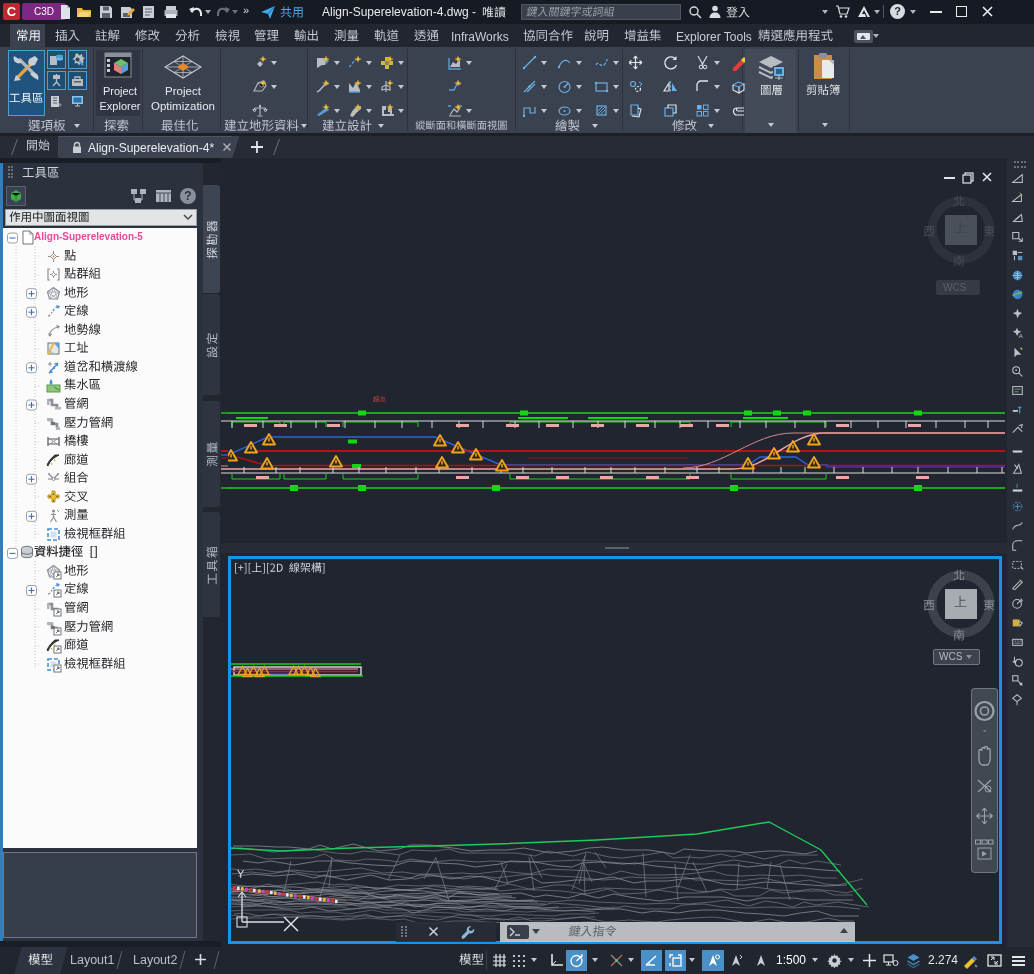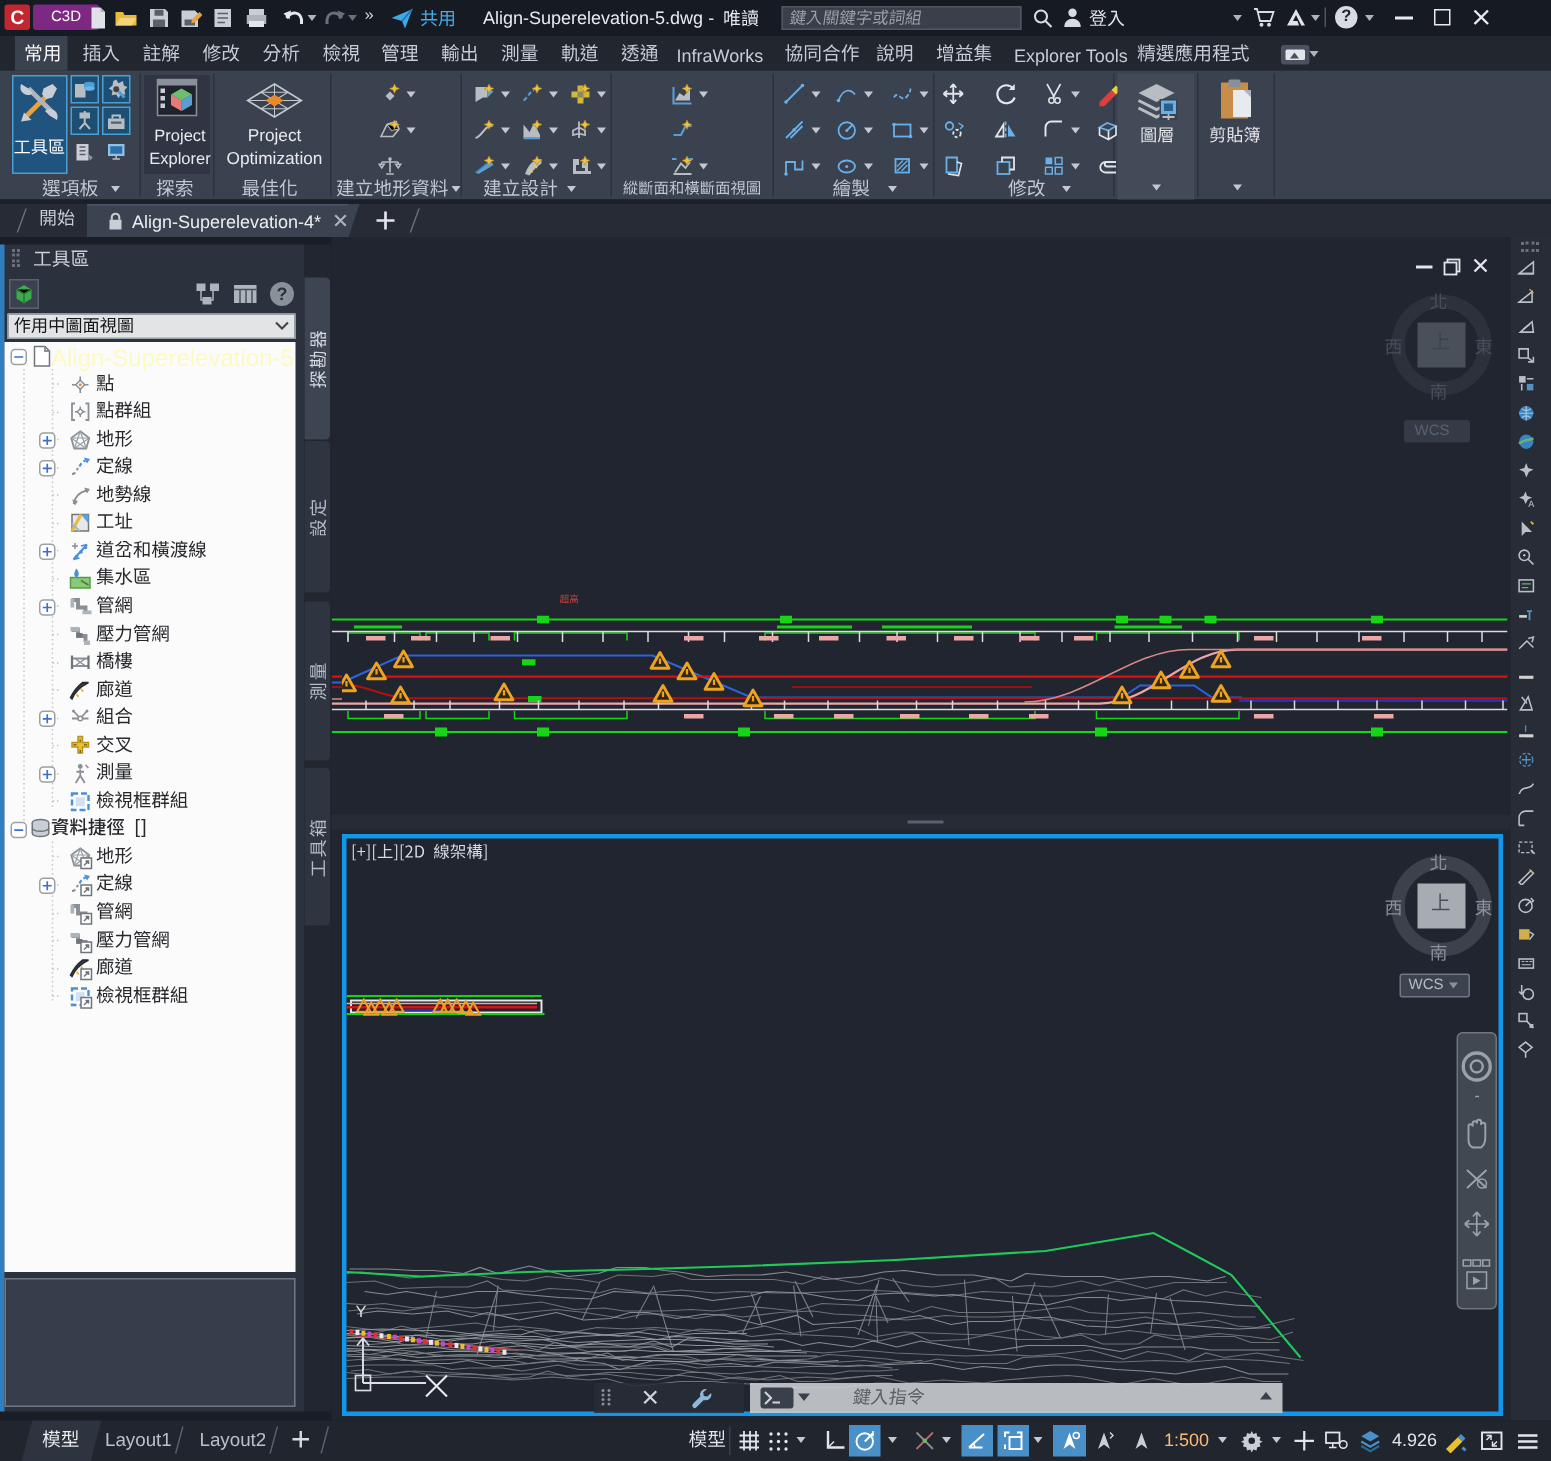--- a/index.html
+++ b/index.html
@@ -181,21 +181,21 @@
       <path d="M8 10l7-8" stroke="#1d6fa8" stroke-width="1"></path>
     </svg>
 <div style="position:absolute;left:280px;top:6px;">
       <svg class="t" width="24.0" height="13.9" viewBox="0 -880 2000 1160">
         <g fill="#4aade8">
           <use href="#g0" x="0"></use>
           <use href="#g1" x="1000"></use>
         </g>
       </svg>
     </div>
-<div class="abs" style="left:322px;top:5px;width:200px;color:#e8eaee;font-size:12px;white-space:nowrap">Align-Superelevation-5.dwg - </div>
+<div class="abs" style="left:322px;top:5px;width:200px;color:#e8eaee;font-size:12px;white-space:nowrap">Align-Superelevation-4.dwg - </div>
 <div style="position:absolute;left:482px;top:6px;">
       <svg class="t" width="24.0" height="13.9" viewBox="0 -880 2000 1160">
         <g fill="#e8eaee">
           <use href="#g2" x="0"></use>
           <use href="#g3" x="1000"></use>
         </g>
       </svg>
     </div>
 <div class="abs" style="left:521px;top:4px;width:160px;height:16px;background:#3a404b;border:1px solid #50565f"></div>
 <div style="position:absolute;left:526px;top:6px;">
@@ -1574,21 +1574,21 @@
         <path d="M10 13l3-3M13 12v-2h-2" stroke="#70757c" stroke-width="1"></path>
       </g>
       <path d="M32 436 h6" stroke="#c0c5cb" stroke-width="1" stroke-dasharray="1 2"></path>
       <g transform="translate(43,429)">
         <rect x="2" y="2" width="11" height="11" fill="none" stroke="#4a90d4" stroke-width="1.6" stroke-dasharray="4 2"></rect>
         <rect x="4.5" y="4.5" width="6" height="6" fill="#cfe2f4"></rect>
         <rect x="8" y="8" width="7" height="7" fill="#fff" stroke="#70757c"></rect>
         <path d="M10 13l3-3M13 12v-2h-2" stroke="#70757c" stroke-width="1"></path>
       </g>
     </svg>
-<div class="abs" style="left:34px;top:231px;color:#fef9c3;font-size:16px;font-weight:normal">Align-Superelevation-5</div>
+<div class="abs" style="left:34px;top:231px;color:#ec4899;font-size:10px;font-weight:bold">Align-Superelevation-5</div>
 <div style="position:absolute;left:64px;top:248.55px;">
       <svg class="t" width="12.3" height="14.3" viewBox="0 -880 1000 1160">
         <g fill="#26282c">
           <use href="#g96" x="0"></use>
         </g>
       </svg>
     </div>
 <div style="position:absolute;left:64px;top:267.1px;">
       <svg class="t" width="36.9" height="14.3" viewBox="0 -880 3000 1160">
         <g fill="#26282c">
@@ -1904,41 +1904,41 @@
       <path d="M5 14L9 3l4 11-4-3z" fill="#fff"></path>
       <circle cx="13.5" cy="5" r="2" fill="none" stroke="#fff"></circle>
     </svg>
 <svg class="abs" style="left:728px;top:952px" width="17" height="17" viewBox="0 0 17 17">
       <path d="M4 14L8 3l4 11-4-3z" fill="#c9ced4"></path>
       <path d="M12 3l2 2-2 2" stroke="#c9ced4" fill="none"></path>
     </svg>
 <svg class="abs" style="left:752px;top:952px" width="17" height="17" viewBox="0 0 17 17">
       <path d="M5 14L9 3l4 11-4-3z" fill="#c9ced4"></path>
     </svg>
-<div class="abs" style="left:776px;top:953px;color:#fdba74;font-size:12px">1:500</div>
+<div class="abs" style="left:776px;top:953px;color:#ffffff;font-size:12px">1:500</div>
 <div class="abs" style="left:812px;top:958px;border-left:3.5px solid transparent;border-right:3.5px solid transparent;border-top:4.5px solid #c3c9d3"></div>
 <svg class="abs" style="left:826px;top:952px" width="17" height="17" viewBox="0 0 17 17">
       <path d="M8.5 2l1 2 2.2-.6.4 2.2 2.2.4-.6 2.2 2 1-2 1 .6 2.2-2.2.4-.4 2.2-2.2-.6-1 2-1-2-2.2.6-.4-2.2-2.2-.4.6-2.2-2-1 2-1-.6-2.2 2.2-.4.4-2.2 2.2.6z" fill="#c9ced4"></path>
       <circle cx="8.5" cy="8.5" r="2.2" fill="#20252e"></circle>
     </svg>
 <div class="abs" style="left:848px;top:958px;border-left:3.5px solid transparent;border-right:3.5px solid transparent;border-top:4.5px solid #c3c9d3"></div>
 <svg class="abs" style="left:861px;top:952px" width="17" height="17" viewBox="0 0 17 17">
       <path d="M8.5 2v13M2 8.5h13" stroke="#e2e5ea" stroke-width="1.5"></path>
     </svg>
 <svg class="abs" style="left:882px;top:952px" width="17" height="17" viewBox="0 0 17 17">
       <rect x="2" y="3" width="9" height="7" fill="none" stroke="#e2e5ea" stroke-width="1.2"></rect>
       <path d="M4 13h5M6.5 10v3" stroke="#e2e5ea"></path>
       <circle cx="13.5" cy="11" r="2.5" fill="none" stroke="#e2e5ea"></circle>
     </svg>
 <svg class="abs" style="left:905px;top:952px" width="17" height="17" viewBox="0 0 17 17">
       <path d="M8.5 2l6 3.5-6 3.5-6-3.5z" fill="#4a90c8"></path>
       <path d="M2.5 9l6 3.5 6-3.5" fill="none" stroke="#4a90c8" stroke-width="1.4"></path>
       <path d="M2.5 12l6 3.5 6-3.5" fill="none" stroke="#2a6a9a" stroke-width="1.4"></path>
     </svg>
-<div class="abs" style="left:928px;top:953px;color:#e2e5ea;font-size:12px">4.926</div>
+<div class="abs" style="left:928px;top:953px;color:#e2e5ea;font-size:12px">2.274</div>
 <svg class="abs" style="left:962px;top:952px" width="17" height="17" viewBox="0 0 17 17">
       <path d="M2 14l8-8 3 3-8 8z" fill="#e8c030"></path>
       <path d="M10 6l2-2 3 3-2 2z" fill="#4a90c8"></path>
       <path d="M13 13l2 2" stroke="#4a90c8" stroke-width="2"></path>
     </svg>
 <svg class="abs" style="left:986px;top:952px" width="17" height="17" viewBox="0 0 17 17">
       <rect x="2" y="3" width="13" height="11" fill="none" stroke="#e2e5ea" stroke-width="1.3"></rect>
       <path d="M5 8l3-3M12 9l-3 3" stroke="#e2e5ea"></path>
       <path d="M5 5h3v3M12 12H9V9" fill="none" stroke="#e2e5ea"></path>
     </svg>

